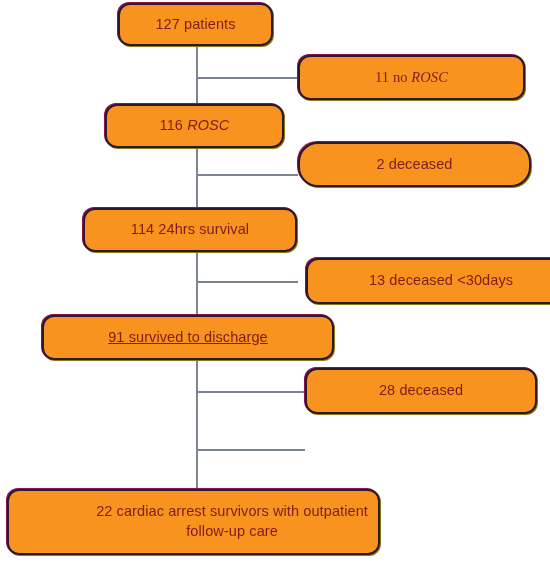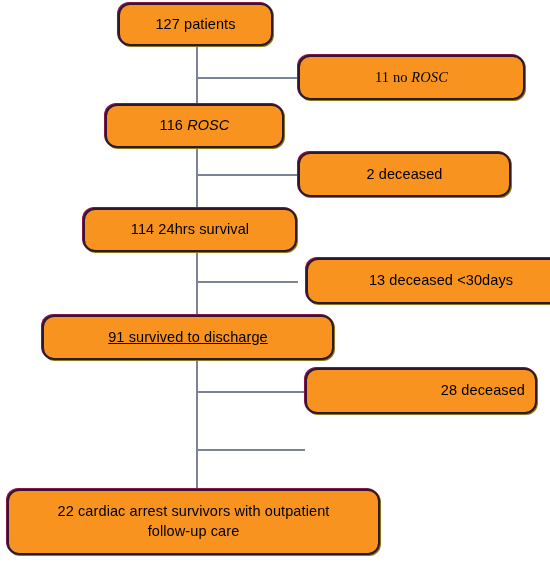--- a/index.html
+++ b/index.html
@@ -30,21 +30,21 @@
     background: #7b8496;
   }
 
   
   .node {
     position: absolute;
     box-sizing: border-box;
     background: #f7931e;
     border: 2px solid #2b1a33;
     border-radius: 12px;
-    color: #000000;
+    color: #7f1d1d;
     display: flex;
     align-items: center;
     justify-content: center;
     text-align: center;
     line-height: 1.35;
     font-size: 14.5px;
     letter-spacing: 0.1px;
     padding: 4px 10px;
     box-shadow: 1px 1px 0 0 #8a7b1a, -1px -1px 0 0 #8c1349;
   }
@@ -53,27 +53,27 @@
     white-space: pre-line;
   }
   .node i {
     font-style: italic;
   }
 
   
   #node-enrolled      { left: 118px; top: 3px;   width: 155px; height: 43px; }
   #node-no-rosc       { left: 298px; top: 55px;  width: 227px; height: 45px; font-family: Liberation Serif, serif; }
   #node-rosc          { left: 105px; top: 104px; width: 179px; height: 44px; }
-  #node-deceased-2    { left: 298px; top: 152px; width: 213px; height: 45px; }
+  #node-deceased-2    { left: 298px; top: 142px; width: 233px; height: 45px; border-radius: 20px; }
   #node-24hrs         { left: 83px;  top: 208px; width: 214px; height: 44px; }
   #node-deceased-13   { left: 306px; top: 258px; width: 270px; height: 46px; }
   #node-discharge     { left: 42px;  top: 315px; width: 292px; height: 45px; text-decoration: underline; }
-  #node-deceased-28   { left: 305px; top: 368px; width: 232px; height: 46px; justify-content: flex-end; }
+  #node-deceased-28   { left: 305px; top: 368px; width: 232px; height: 46px; }
   #node-lost          { left: 305px; top: 426px; width: 240px; height: 46px; }
-  #node-outpatient    { left: 7px;   top: 489px; width: 373px; height: 66px; }
+  #node-outpatient    { left: 7px;   top: 489px; width: 373px; height: 66px; justify-content: flex-end; }
 </style>
 </head>
 <body>
 
 <div id="flowchart">
 
   <div class="spine" style="left:196px; top:46px; height:58px;"></div>
   <div class="spine" style="left:196px; top:148px; height:60px;"></div>
   <div class="spine" style="left:196px; top:252px; height:63px;"></div>
   <div class="spine" style="left:196px; top:360px; height:129px;"></div>

